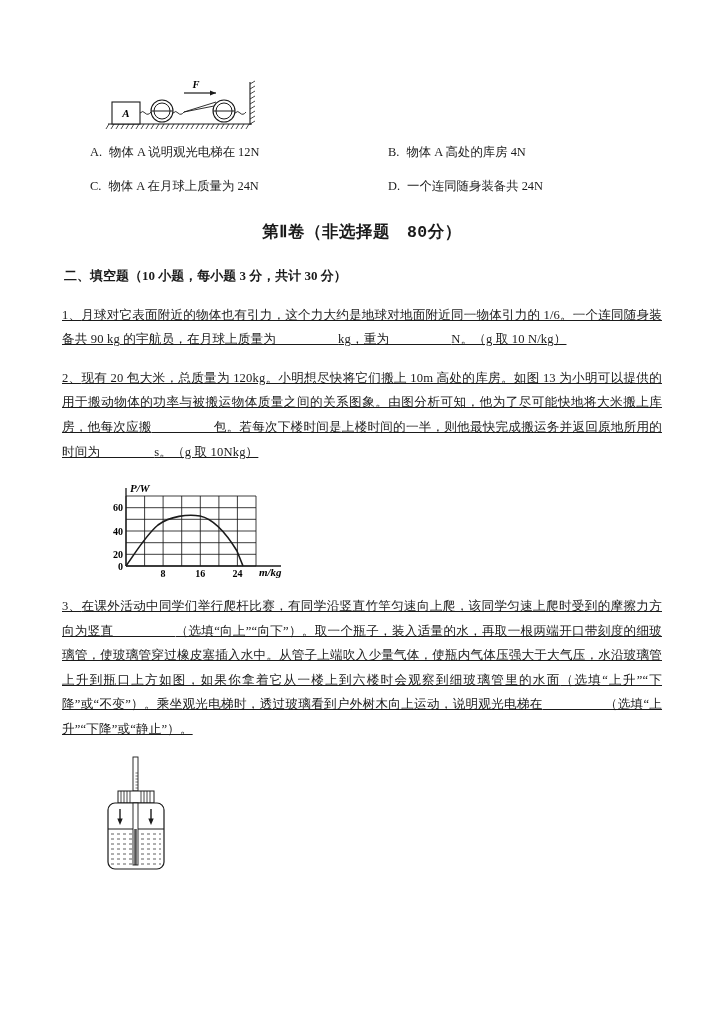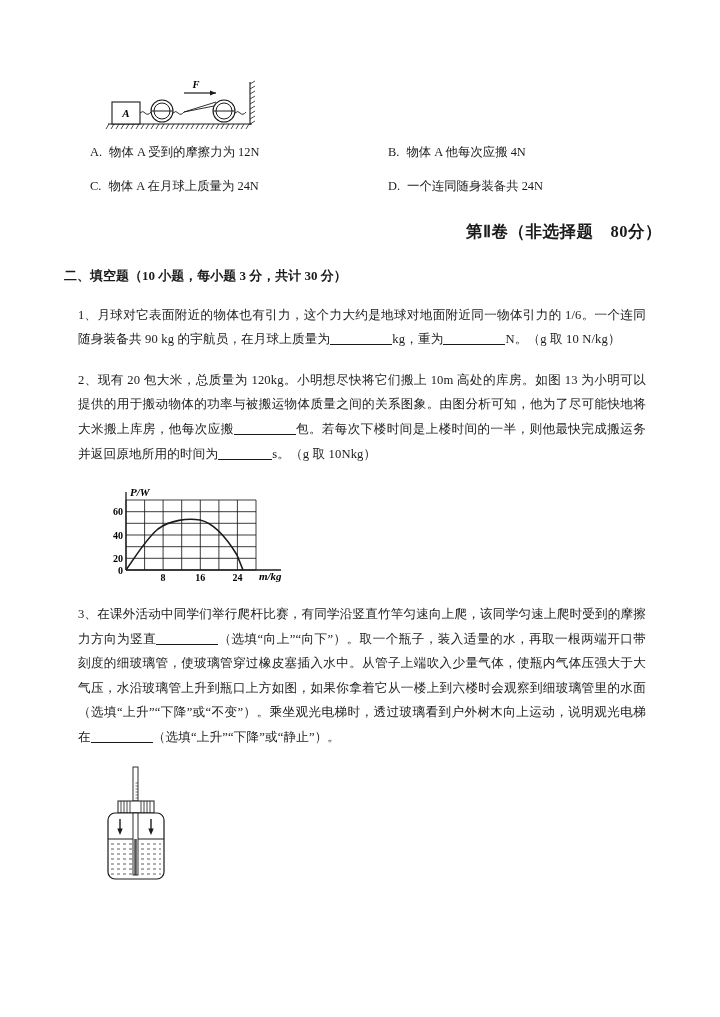--- a/index.html
+++ b/index.html
@@ -44,43 +44,43 @@
   }
   .choice-a { width: 322px; padding-left: 28px; }
   .choice-b { padding-left: 4px; }
   .choice-key {
     font-family: "Liberation Serif", serif;
     margin-right: 7px;
   }
 
   
   .vol-title {
-    text-align: right;
+    text-align: center;
     font-size: 16.5px;
     font-weight: bold;
     margin: 28px 0 24px 0;
     letter-spacing: 0.5px;
-    font-family: Liberation Serif, serif;
+    font-family: Liberation Mono, monospace;
   }
   .sec-title {
     font-size: 13px;
     font-weight: bold;
     margin: 0 0 18px 2px;
     font-family: Liberation Serif, serif;
   }
 
   
   .q {
     font-size: 12.6px;
     line-height: 1.95;
     text-align: justify;
     margin-bottom: 14px;
     letter-spacing: 0.15px;
   }
-  .q p { margin: 16px; }
+  .q p { margin: 0; text-decoration: underline; }
   .blank {
     display: inline-block;
     border-bottom: 1px solid #1a1a1a;
     width: 62px;
     vertical-align: -2px;
   }
   .blank.short { width: 54px; }
 
   
   .fig-graph {
@@ -166,25 +166,25 @@
       <line x1="80" y1="15" x2="112" y2="15" stroke="#1a1a1a" stroke-width="1.2"></line>
       <polygon points="112,15 106,12.6 106,17.4" fill="#1a1a1a"></polygon>
       <text x="92" y="10" font-family="Liberation Serif, serif" font-size="10.5" font-style="italic" font-weight="bold" text-anchor="middle">F</text>
     </svg>
   </div>
 
   <div class="choices">
     <div class="choice-row">
       <div class="choice choice-a">
         <span class="choice-key">A.</span>
-        <span>物体 A 受到的摩擦力为 12N</span>
+        <span>物体 A 说明观光电梯在 12N</span>
       </div>
       <div class="choice choice-b">
         <span class="choice-key">B.</span>
-        <span>物体 A 他每次应搬 4N</span>
+        <span>物体 A 高处的库房 4N</span>
       </div>
     </div>
     <div class="choice-row">
       <div class="choice choice-a">
         <span class="choice-key">C.</span>
         <span>物体 A 在月球上质量为 24N</span>
       </div>
       <div class="choice choice-b">
         <span class="choice-key">D.</span>
         <span>一个连同随身装备共 24N</span>

